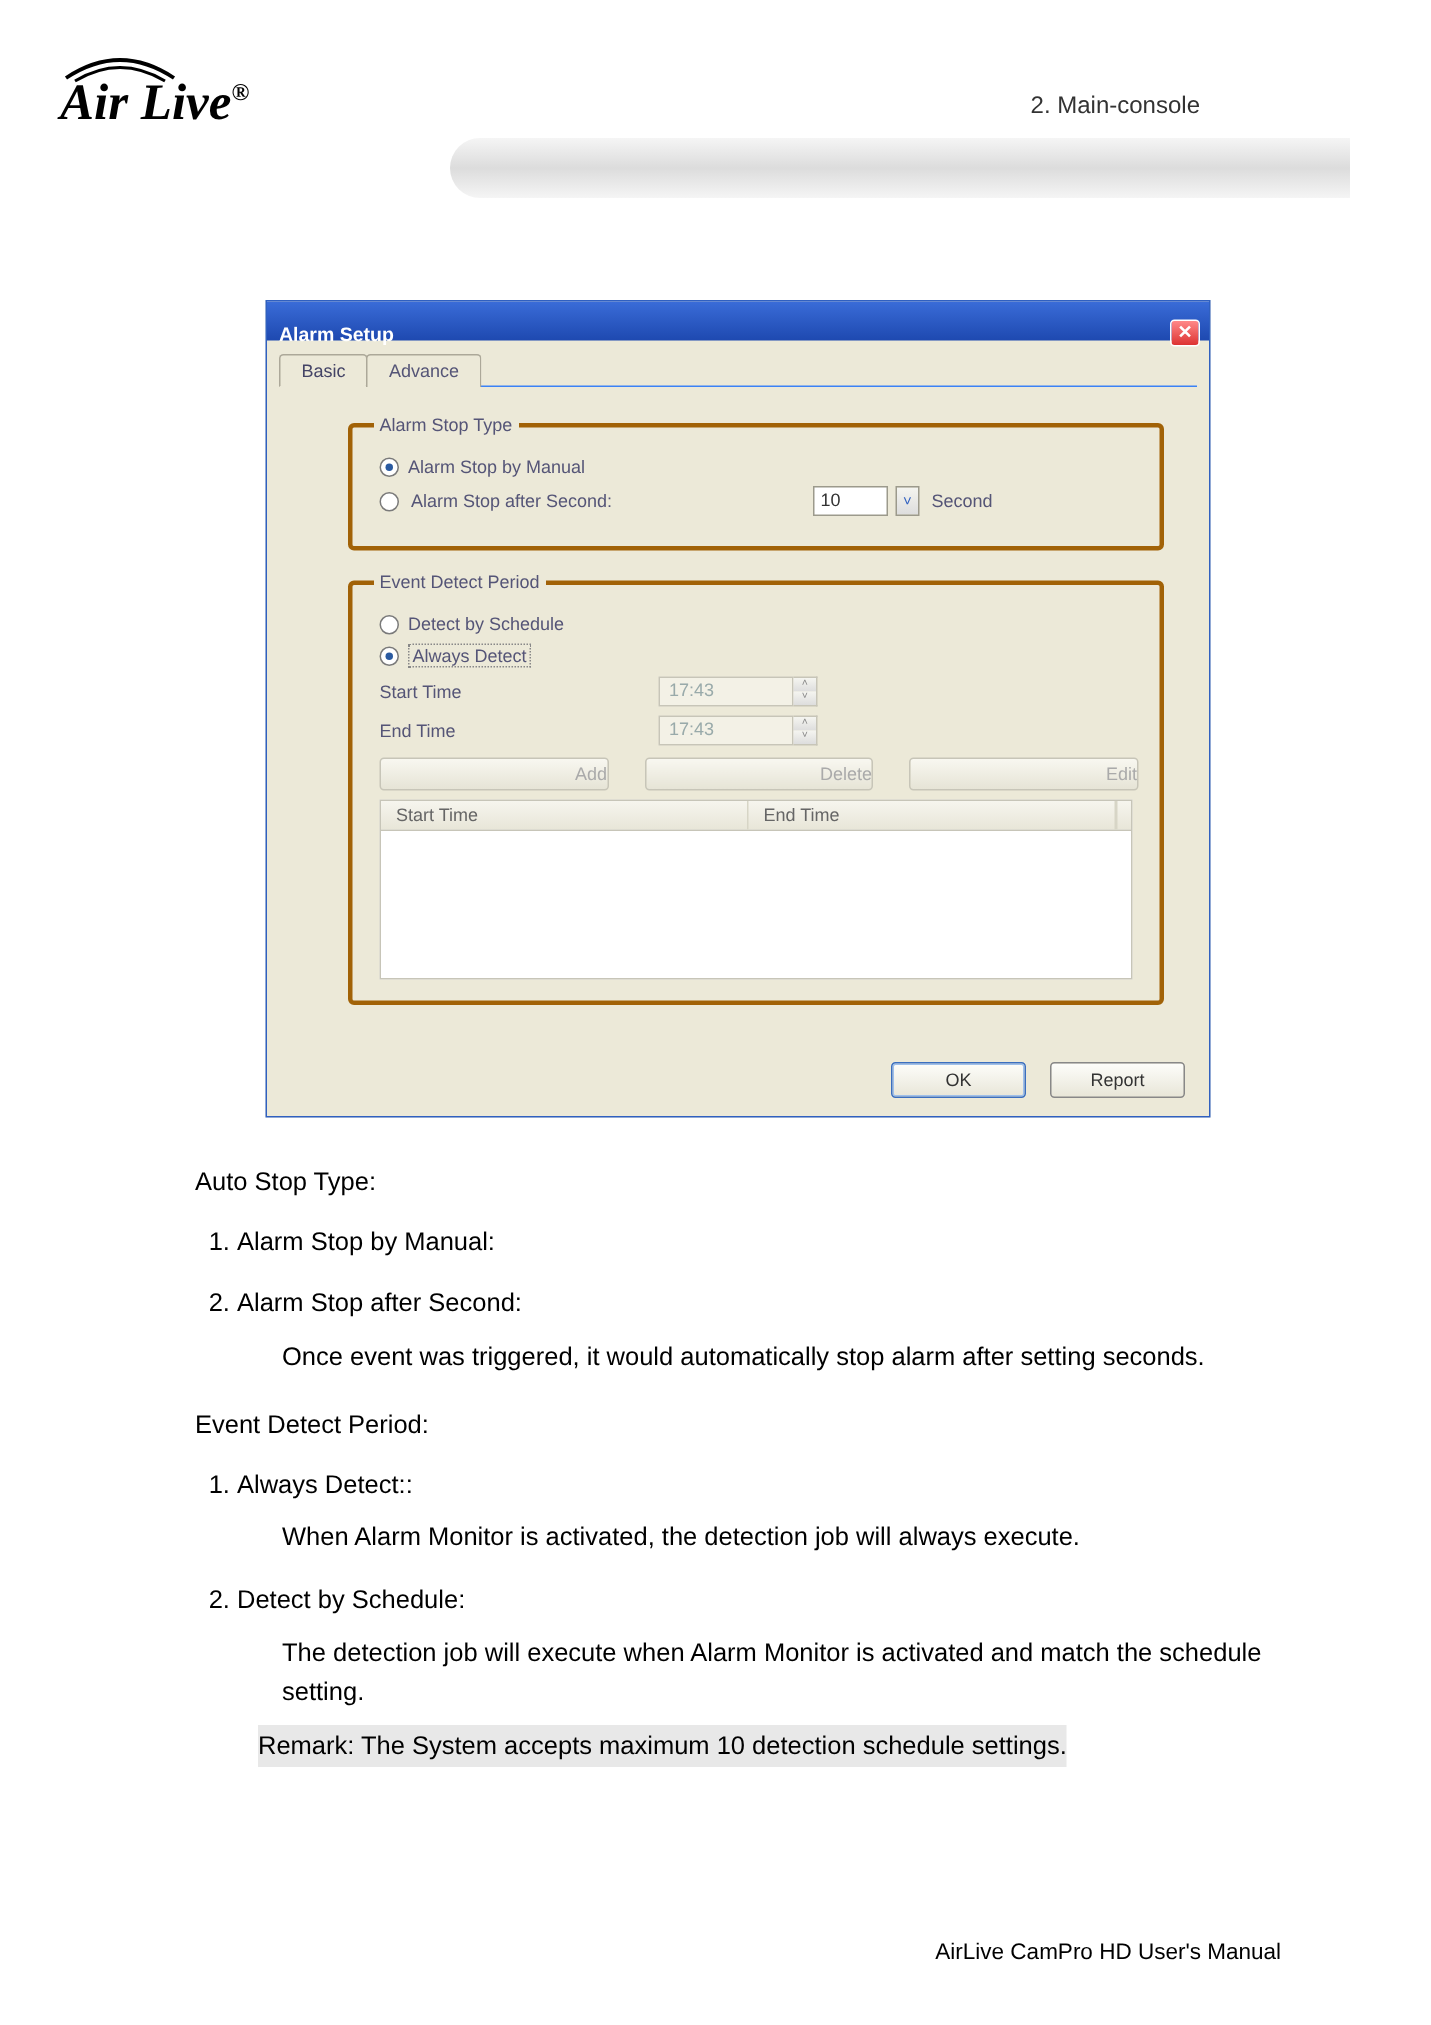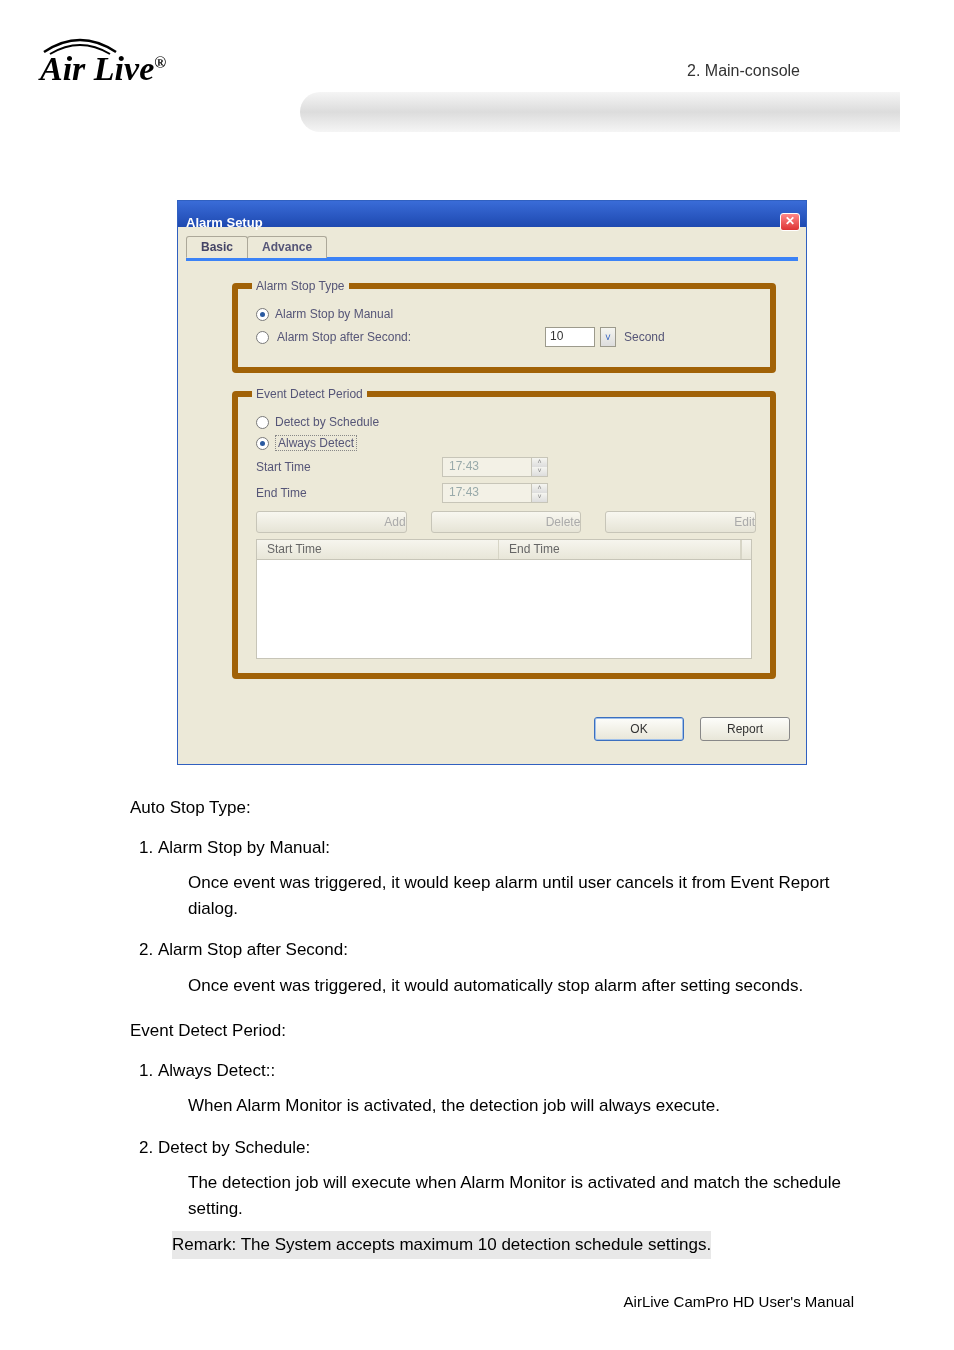--- a/index.html
+++ b/index.html
@@ -79,23 +79,22 @@
     border: 1px solid #fff;
     border-radius: 3px;
     color: #fff;
     text-align: center;
     line-height: 14px;
     font-weight: bold;
     font-size: 12px;
   }
   .tabs {
     margin: 8px 8px 0 8px;
-    border-bottom: 4px solid #3b82f6;
+    border-bottom: 1px solid #3b82f6;
     display: flex;
-    font-weight: bold;
   }
   .tab {
     padding: 3px 14px;
     border: 1px solid #aca899;
     border-bottom: none;
     background: #ece9d8;
     margin-right: -1px;
     position: relative;
     top: 1px;
     color: #555577;
@@ -104,21 +103,21 @@
   .tab.active {
     background: #ece9d8;
     border-bottom: 1px solid #ece9d8;
     color: #444466;
   }
   .tab-panel {
     margin: 0 8px 8px 8px;
     padding: 10px 10px;
   }
   fieldset.group {
-    border: 6px solid #a16207;
+    border: 3px solid #a16207;
     border-radius: 4px;
     margin: 8px 12px 14px 36px;
     padding: 10px 14px 14px 14px;
     color: #555577;
   }
   fieldset.group legend {
     padding: 0 4px;
     color: #555577;
   }
   .radio-row {
@@ -168,21 +167,21 @@
   .list-box {
     border: 1px solid #c7c5b8; background: #fff; height: 120px; margin: 4px 4px 0 4px;
   }
   .list-header {
     display:flex; background: linear-gradient(#f6f5ee,#e8e6d8); border-bottom:1px solid #c7c5b8;
     height: 20px;
   }
   .list-col { flex:1; padding: 2px 10px; color:#666; border-right:1px solid #d7d5c6; font-size:12px; }
   .list-col:last-child { border-right:none; border-left:1px solid #d7d5c6; flex:0 0 10px; padding:0;}
   .dlg-footer {
-    display:flex; justify-content:flex-end; gap: 16px; padding: 6px 16px 23px 0;
+    display:flex; justify-content:flex-end; gap: 16px; padding: 6px 16px 12px 0;
   }
   .dlg-btn {
     width: 90px; height: 24px; border: 1px solid #888; border-radius: 3px;
     background: linear-gradient(#fdfdfa,#e8e6d8); text-align:center; line-height:22px;
     color:#333;
   }
   .dlg-btn.ok { border: 1px solid #3b6fbf; box-shadow: 0 0 0 1px #9fc0ea inset; }
 
   .doc { font-size: 17px; color: #000; line-height: 1.5; }
   .doc h4 { font-weight: normal; font-size: 17px; margin: 14px 0 14px 0; }
@@ -287,21 +286,20 @@
       <div class="dlg-btn ok">OK</div>
       <div class="dlg-btn">Report</div>
     </div>
   </div>
 
   <div class="doc">
     <h4>Auto Stop Type:</h4>
     <ol>
       <li>
         <span>Alarm Stop by Manual:</span>
-        <div class="li-body">Once event was triggered, it would keep alarm until user cancels it from Event Report dialog.</div>
       </li>
       <li>
         <span>Alarm Stop after Second:</span>
         <div class="li-body">Once event was triggered, it would automatically stop alarm after setting seconds.</div>
       </li>
     </ol>
     <h4>Event Detect Period:</h4>
     <ol>
       <li>
         <span>Always Detect::</span>

